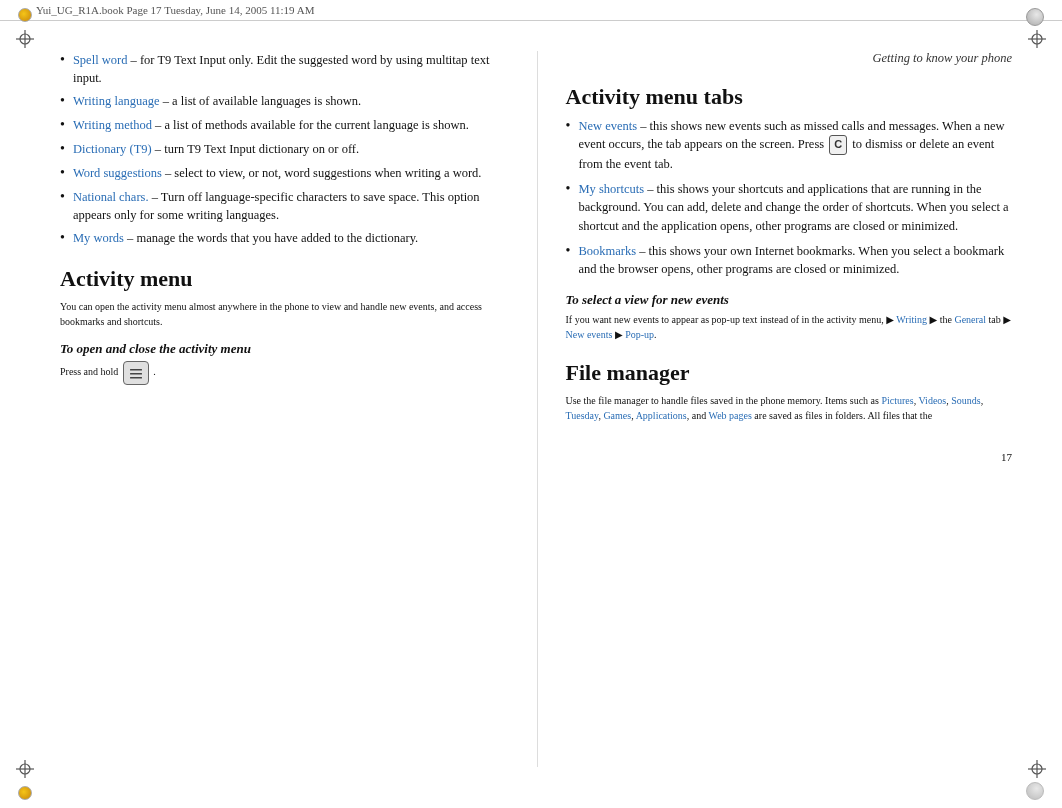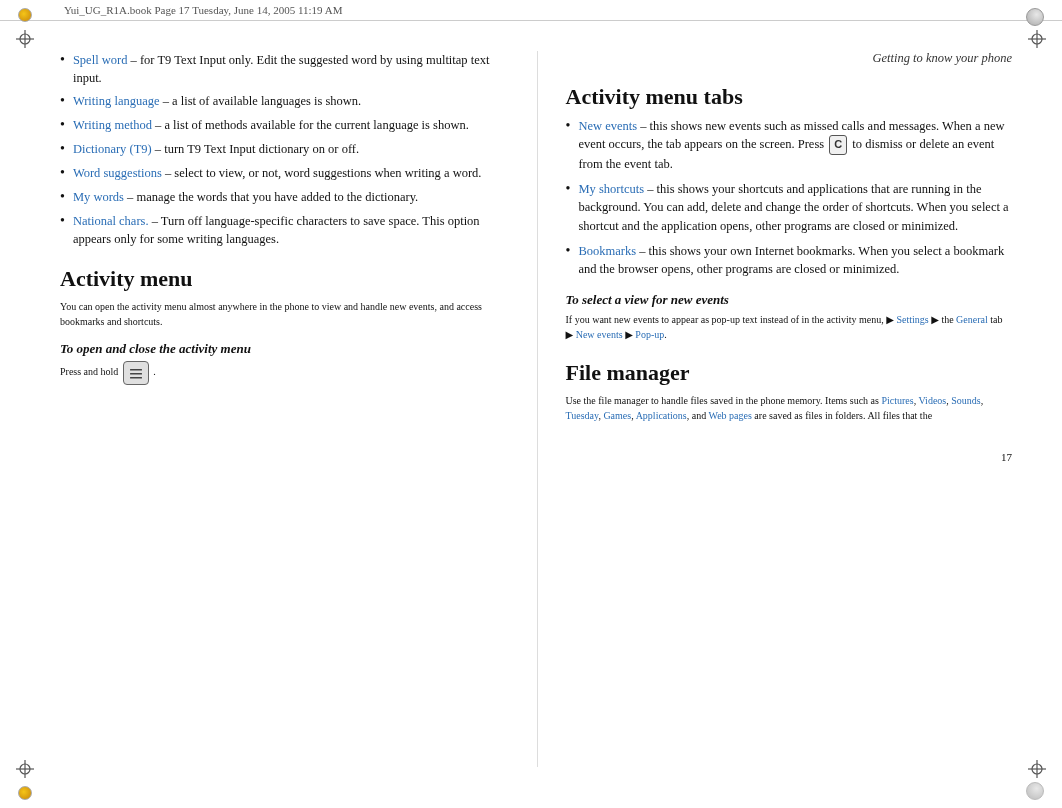--- a/index.html
+++ b/index.html
@@ -19,21 +19,21 @@
       width: 100%;
       height: 100%;
       position: relative;
       background: #fff;
     }
 
     
     .top-bar {
       width: 100%;
       border-bottom: 1px solid #ccc;
-      padding: 4px 28px;
+      padding: 4px 0;
       font-size: 11px;
       color: #555;
       display: flex;
       align-items: center;
       justify-content: space-between;
       position: relative;
     }
 
     
     .reg-mark {
@@ -316,29 +316,29 @@
         <li>
           <span></span>
           <span>
             <span class="term">Word suggestions</span>
             <span> – select to view, or not, word suggestions when writing a word.</span>
           </span>
         </li>
         <li>
           <span></span>
           <span>
+            <span class="term">National chars.</span>
+            <span> – Turn off language-specific characters to save space. This option appears only for some writing languages.</span>
+          </span>
+        </li>
+        <li>
+          <span></span>
+          <span>
             <span class="term">My words</span>
             <span> – manage the words that you have added to the dictionary.</span>
-          </span>
-        </li>
-        <li>
-          <span></span>
-          <span>
-            <span class="term">National chars.</span>
-            <span> – Turn off language-specific characters to save space. This option appears only for some writing languages.</span>
           </span>
         </li>
       </ul>
 
       <div class="section-heading">Activity menu</div>
       <p class="section-body">You can open the activity menu almost anywhere in the phone to view and handle new events, and access bookmarks and shortcuts.</p>
 
       <p class="section-subheading">
         <span>To open and close the activity menu</span>
       </p>
@@ -388,21 +388,21 @@
           </span>
         </li>
       </ul>
 
       <p class="section-subheading">
         <span>To select a view for new events</span>
       </p>
       <p class="section-body">
         <span>If you want new events to appear as pop-up text instead of in the activity menu, </span>
         <span>▶</span>
-        <span> <span class="inline-term">Settings</span> </span>
+        <span> <span class="inline-term">Writing</span> </span>
         <span>▶</span>
         <span> the <span class="inline-term">General</span> tab </span>
         <span>▶</span>
         <span> <span class="inline-term">New events</span> </span>
         <span>▶</span>
         <span> <span class="inline-term">Pop-up</span>.</span>
       </p>
 
       <div class="section-heading">File manager</div>
       <p class="section-body">

